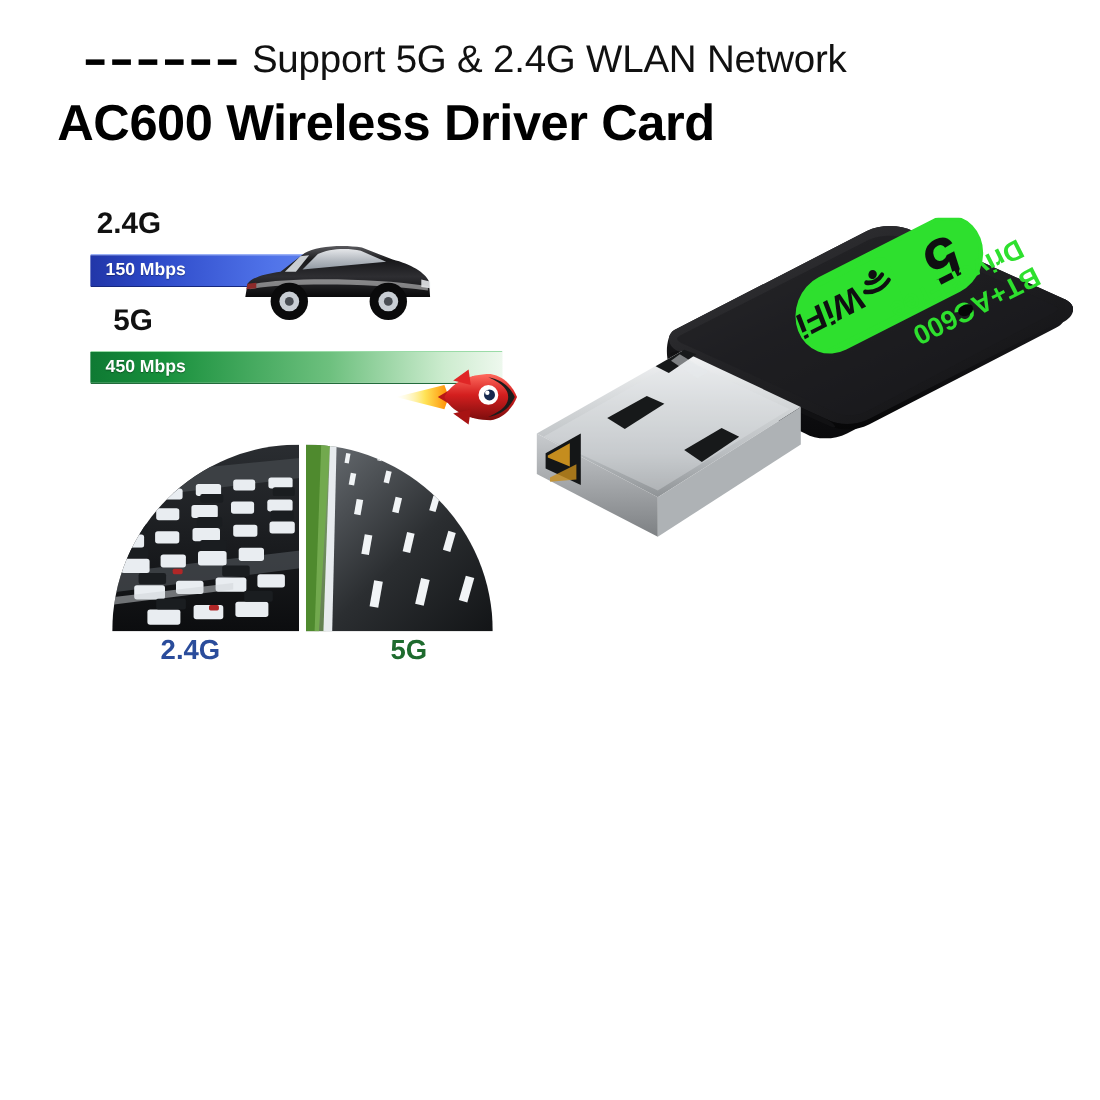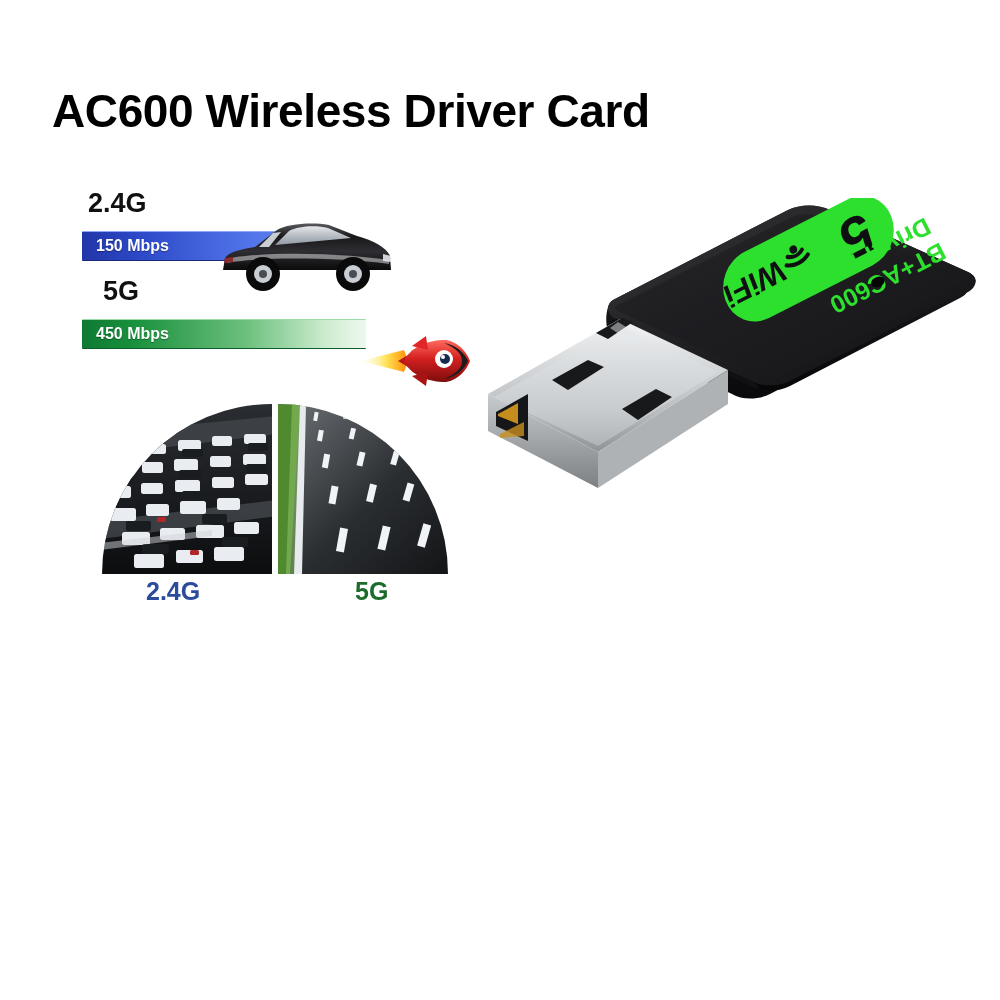--- a/index.html
+++ b/index.html
@@ -57,21 +57,21 @@
     color: #fff; font-size: 16px; font-weight: bold;
     margin-left: 14px; text-shadow: 0 1px 1px rgba(0,0,0,.35);
     white-space: nowrap;
   }
   #bar-24g {
     left: 82px; top: 43px; width: 260px;
     background: linear-gradient(90deg,#2136a8 0%, #2d49c8 22%, #4f72e8 62%, #6f90f2 100%);
     border-top: 1px solid #8fa8f5; border-bottom: 1px solid #16287e;
   }
   #bar-5g {
-    left: 82px; top: 131px; width: 284px;
+    left: 82px; top: 131px; width: 375px;
     background: linear-gradient(90deg,#0f7a33 0%, #18903c 18%, #6dc07e 58%, #cdeccf 86%, #eef8ee 100%);
     border-top: 1px solid #9adba7; border-bottom: 1px solid #0b5c26;
   }
 
   
   #car-dark { position: absolute; left: 215px; top: 212px; width: 182px; height: 86px; }
   #rocket   { position: absolute; left: 360px; top: 324px; width: 112px; height: 74px; }
 
   
   #semi-block { position: absolute; left: 62px; top: 404px; width: 420px; height: 215px; }
@@ -85,20 +85,31 @@
   
   #usb-block { position: absolute; left: 470px; top: 198px; width: 520px; height: 350px; }
 
   
   #chart-block { position: absolute; left: 0px; top: 600px; width: 1000px; height: 400px; }
 </style>
 </head>
 <body>
 
 <div id="header-block">
+  <div id="subtitle-row">
+    <span class="dash-rule">
+        <i></i>
+        <i></i>
+        <i></i>
+        <i></i>
+        <i></i>
+        <i></i>
+      </span>
+    <span id="subtitle-text">Support 5G &amp; 2.4G WLAN Network</span>
+  </div>
   <div id="main-title">AC600 Wireless Driver Card</div>
 </div>
 
 <div id="speed-compare">
 
   <div class="band-label" id="label-24g">2.4G</div>
   <div class="speed-bar" id="bar-24g">
     <span class="val">150 Mbps</span>
   </div>
 

